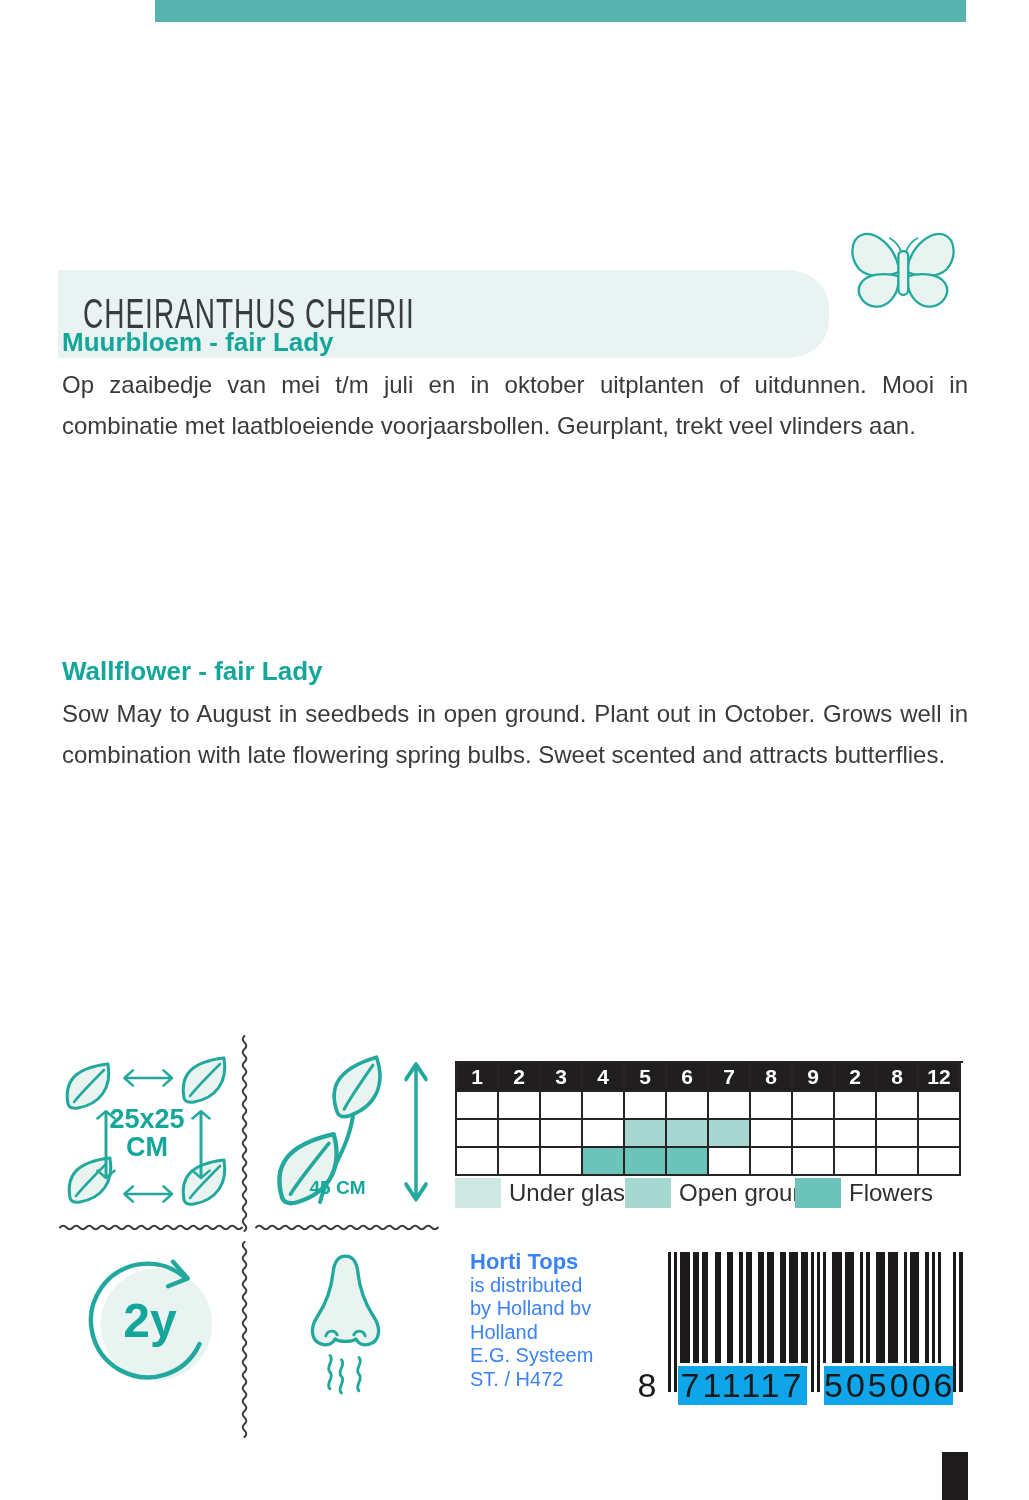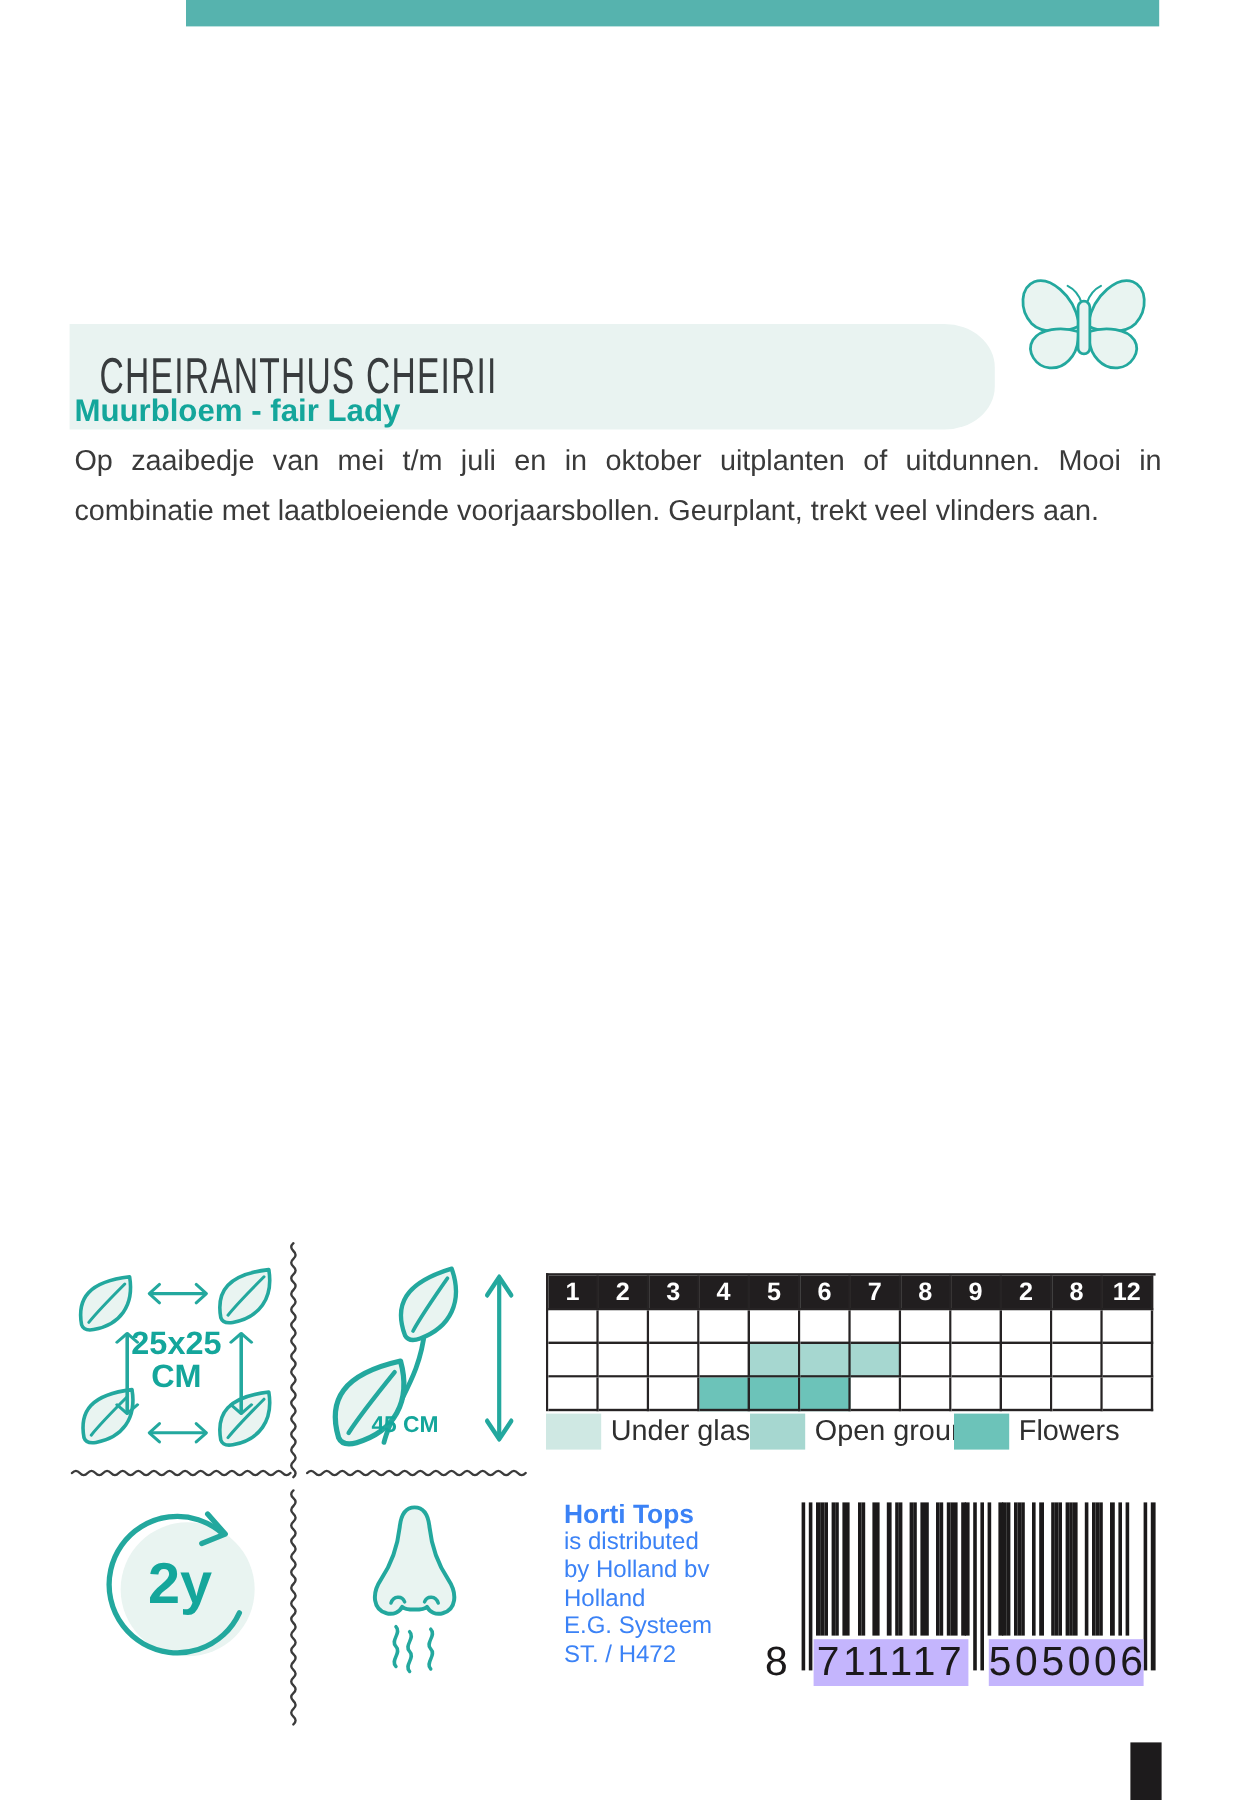--- a/index.html
+++ b/index.html
@@ -33,21 +33,21 @@
   .legend-swatch{width:46px;height:30px;margin-right:8px;flex:0 0 auto;}
   .legend-label{font-size:24px;color:#2f2f2f;white-space:nowrap;}
 
   
   .distributor{left:470px;top:1250px;width:170px;font-size:20px;line-height:23.5px;color:#3b82f6;}
   .distributor .b{font-weight:700;font-size:22px;}
 
   
   .barcode{left:668px;top:1252px;width:295px;height:142px;}
   .bar{position:absolute;top:0;background:#1b191a;}
-  .bc-digit{position:absolute;font-size:34px;color:#1b191a;background:#c4b5fd;top:114px;
+  .bc-digit{position:absolute;font-size:34px;color:#1b191a;background:#0ea5e9;top:114px;
             text-align:center;letter-spacing:3px;white-space:nowrap;}
   .bc-first{left:-36px;width:30px;letter-spacing:0;background:transparent;}
   .bc-left{left:10px;width:129px;}
   .bc-right{left:156px;width:129px;}
 
   .corner-mark{left:942px;top:1452px;width:26px;height:48px;background:#1d1b1c;}
 
   svg{overflow:visible;}
 </style>
 </head>
@@ -88,20 +88,24 @@
     <use href="#bwingL" transform="translate(190,0) scale(-1,1)"></use>
     <path d="M92,50 C88,38 80,30 72,26 M100,50 C104,38 112,30 120,26" fill="none" stroke="#23a89e" stroke-width="3" stroke-linecap="round"></path>
     <rect x="87" y="48" width="17" height="76" rx="8.5" fill="#e9f4f1" stroke="#23a89e" stroke-width="4"></rect>
   </svg>
 
   <div class="abs lang-section" style="top:326px">
     <h2>Muurbloem - fair Lady</h2>
     <p>Op zaaibedje van mei t/m juli en in oktober uitplanten of uitdunnen. Mooi in combinatie met laatbloeiende voorjaarsbollen. Geurplant, trekt veel vlinders aan.</p>
   </div>
   <div class="abs lang-section" style="top:490px">
+  </div>
+  <div class="abs lang-section" style="top:655px">
+    <h2>Wallflower - fair Lady</h2>
+    <p>Sow May to August in seedbeds in open ground. Plant out in October. Grows well in combination with late flowering spring bulbs. Sweet scented and attracts butterflies.</p>
   </div>
 
   <svg class="abs" style="left:62px;top:1052px" width="180" height="160" viewBox="0 0 180 160">
     <use href="#leaf" transform="translate(2,10)"></use>
     <use href="#leaf" transform="translate(118,4)"></use>
     <use href="#leaf" transform="translate(4,104)"></use>
     <use href="#leaf" transform="translate(118,106)"></use>
     <use href="#harrow" transform="translate(59,26) scale(0.85,0.85)"></use>
     <use href="#harrow" transform="translate(59,142) scale(0.85,0.85)"></use>
     <use href="#varrow" transform="translate(44,56) scale(0.85,0.62)"></use>

